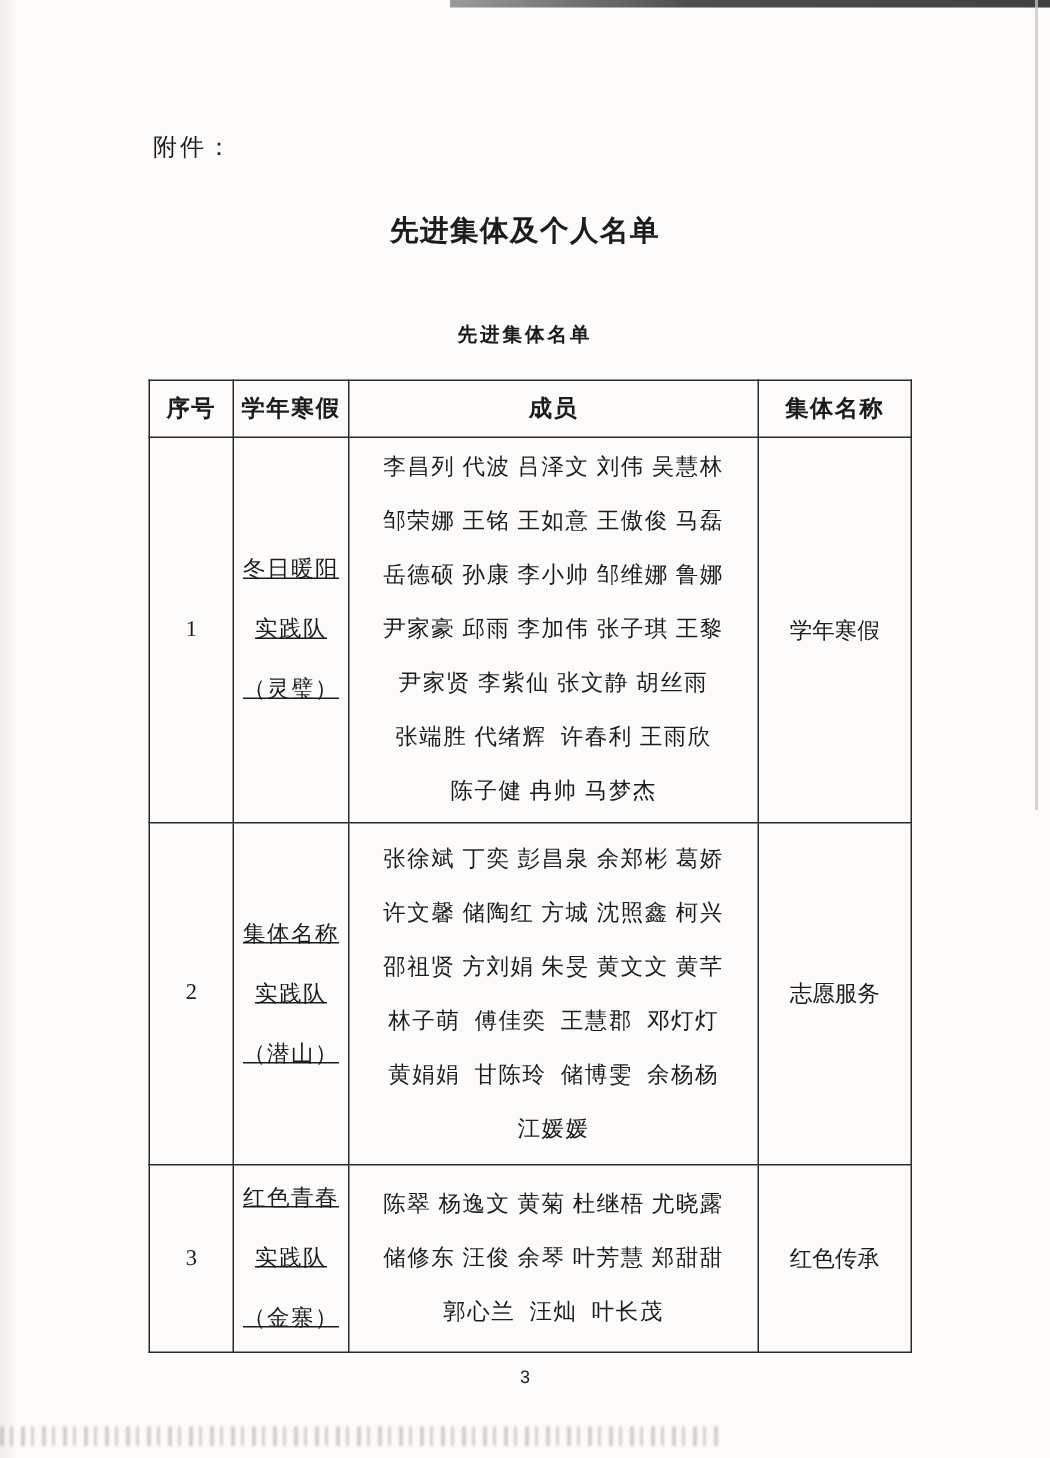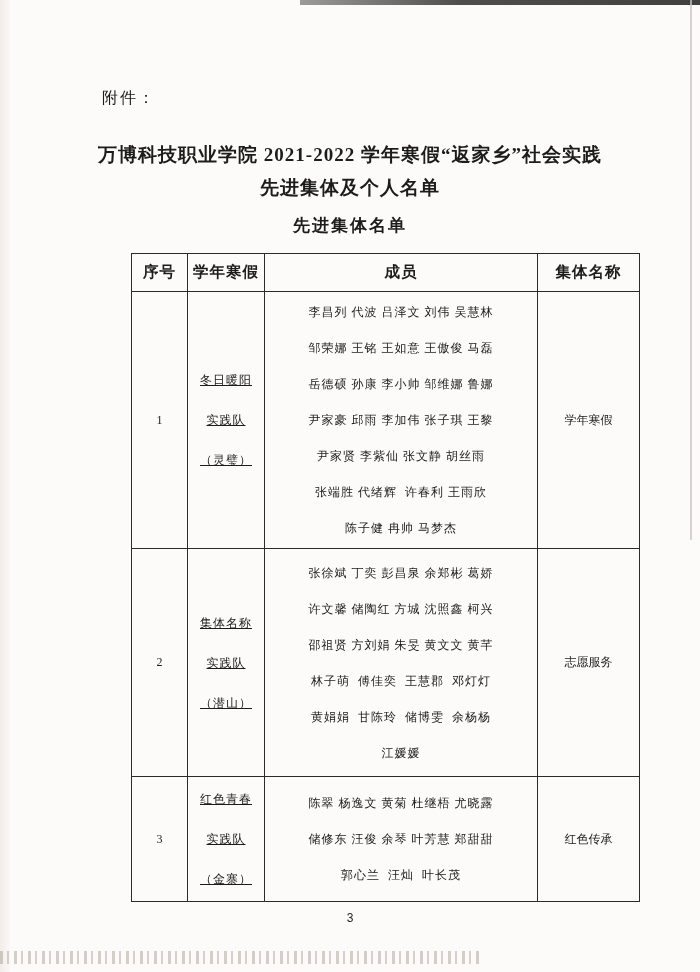--- a/index.html
+++ b/index.html
@@ -41,37 +41,36 @@
     position:absolute; top:78px; left:102px;
     font-size:16px; letter-spacing:2px;margin-top:10px;
   }
   .doc-title {
     position:absolute; top:138px; left:0; width:700px;
     text-align:center; font-weight:bold;
     font-size:19px; line-height:33px; letter-spacing:1px;
   }
   .section-title {
     position:absolute; top:214px; left:0; width:700px;
-    text-align:center; font-weight:bold; font-size:17px; letter-spacing:2px;
+    text-align:center; font-weight:bold; font-size:13px; letter-spacing:2px;
   }
   table.roster {
     position:absolute; top:253px; left:99px;
     width:508px; border-collapse:collapse;
     table-layout:fixed;
   }
   table.roster, table.roster th, table.roster td {
     border:1.6px solid #2a2a2a;
-    margin-left:32px;
   }
   table.roster th {
     font-size:15.5px; font-weight:bold; letter-spacing:1px;
     height:38px; text-align:center; vertical-align:middle;
   }
   table.roster td {
-    font-size:12px; text-align:center; vertical-align:middle;
+    font-size:15px; text-align:center; vertical-align:middle;
     padding:2px 2px;
   }
   tr.row-1 { height:256px; }
   tr.row-2 { height:228px; }
   tr.row-3 { height:118px; }
   .name-line { line-height:40px; letter-spacing:1px;text-decoration:underline; }
   .members-line {
     line-height:36px; white-space:pre; letter-spacing:1px;
   }
   .page-number {
@@ -86,21 +85,20 @@
 <div class="page">
 
   <div class="scan-top-strip"></div>
   <div class="scan-left-strip"></div>
   <div class="scan-right-line"></div>
   <div class="scan-bottom-noise"></div>
 
   <div class="attachment">附件：</div>
 
   <div class="doc-title">
-    <div>万博科技职业学院 2021-2022 学年寒假“返家乡”社会实践</div>
     <div>先进集体及个人名单</div>
   </div>
 
   <div class="section-title">先进集体名单</div>
 
   <table class="roster">
     <colgroup>
       <col style="width:56px">
         <col style="width:77px">
         <col style="width:273px">

